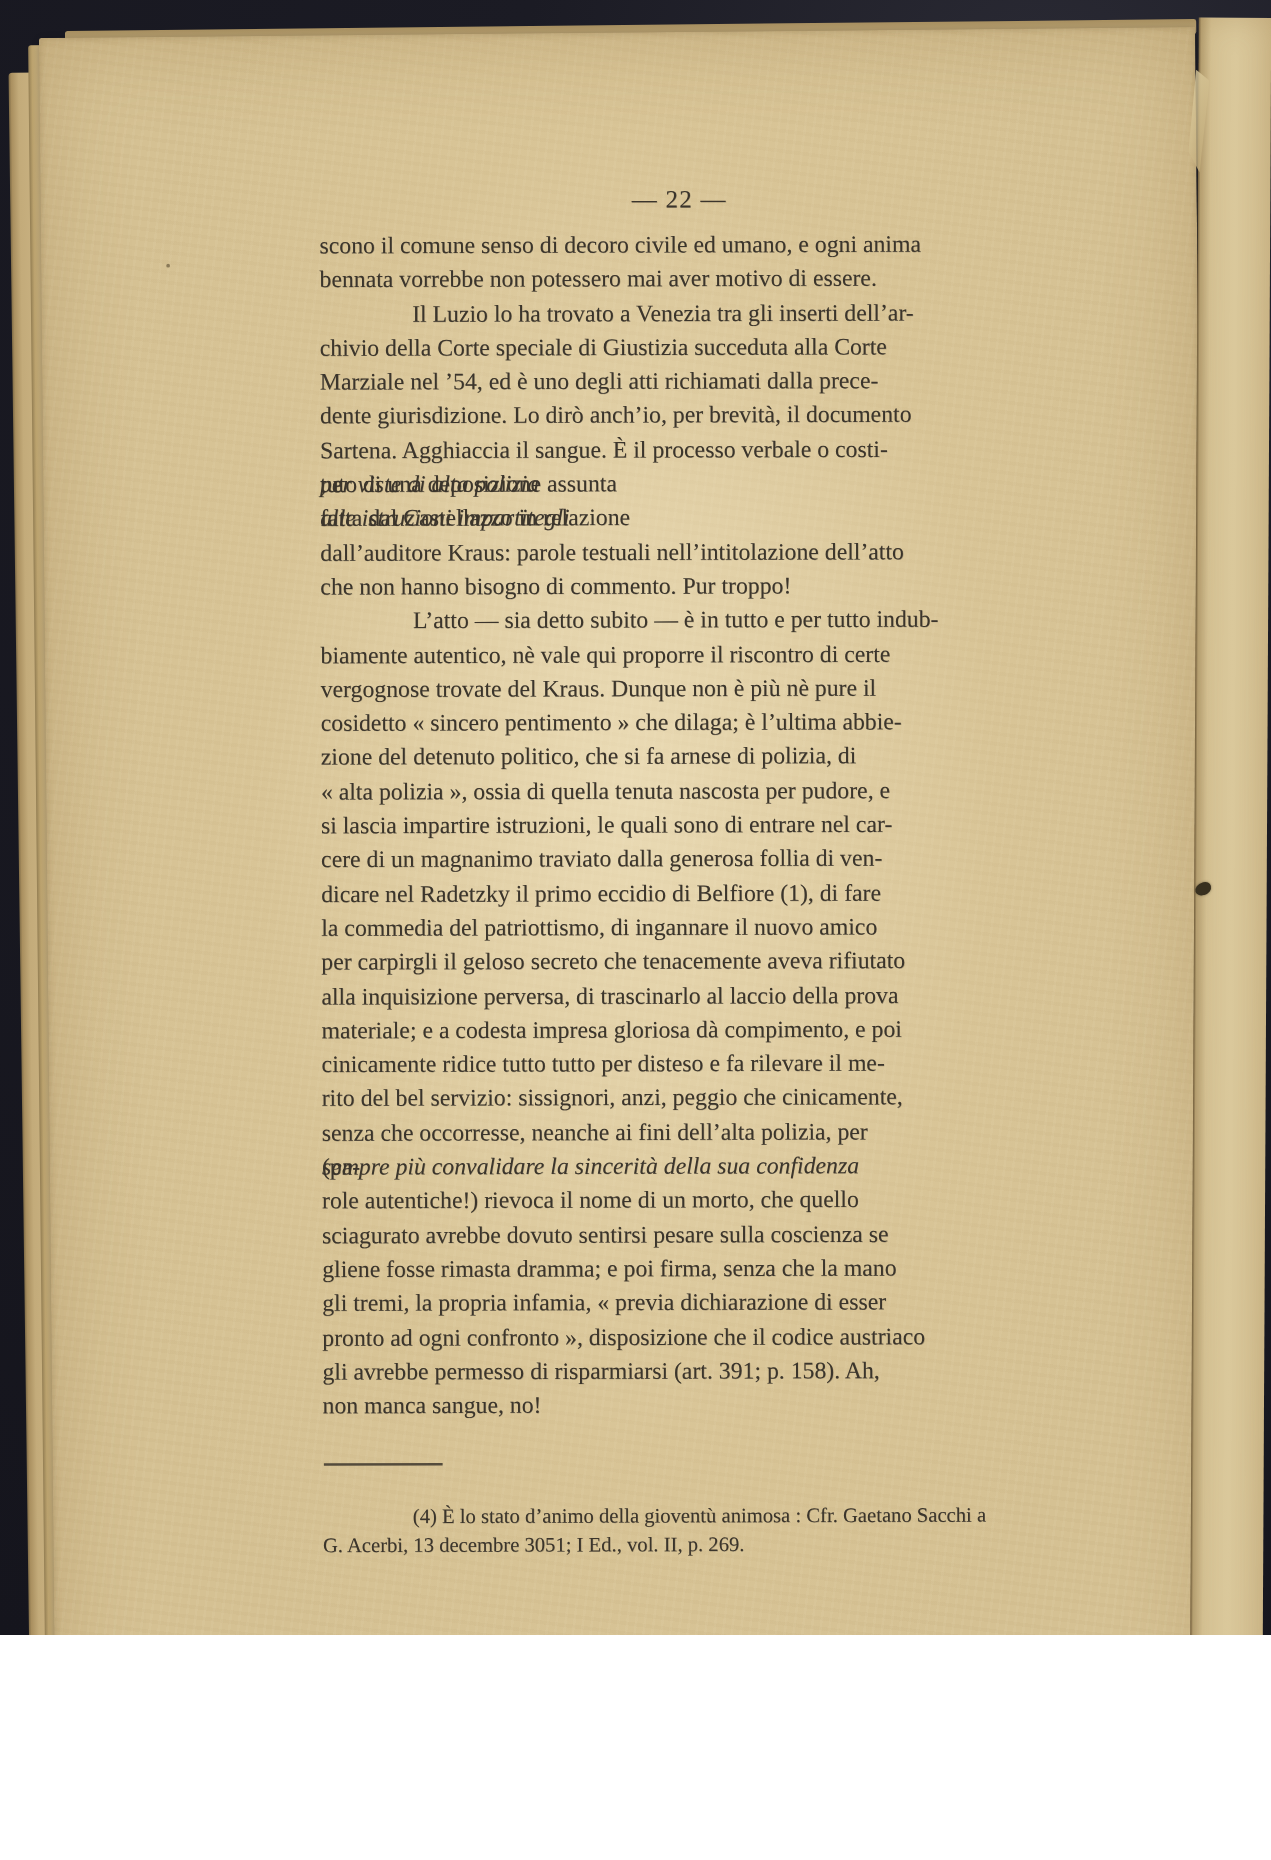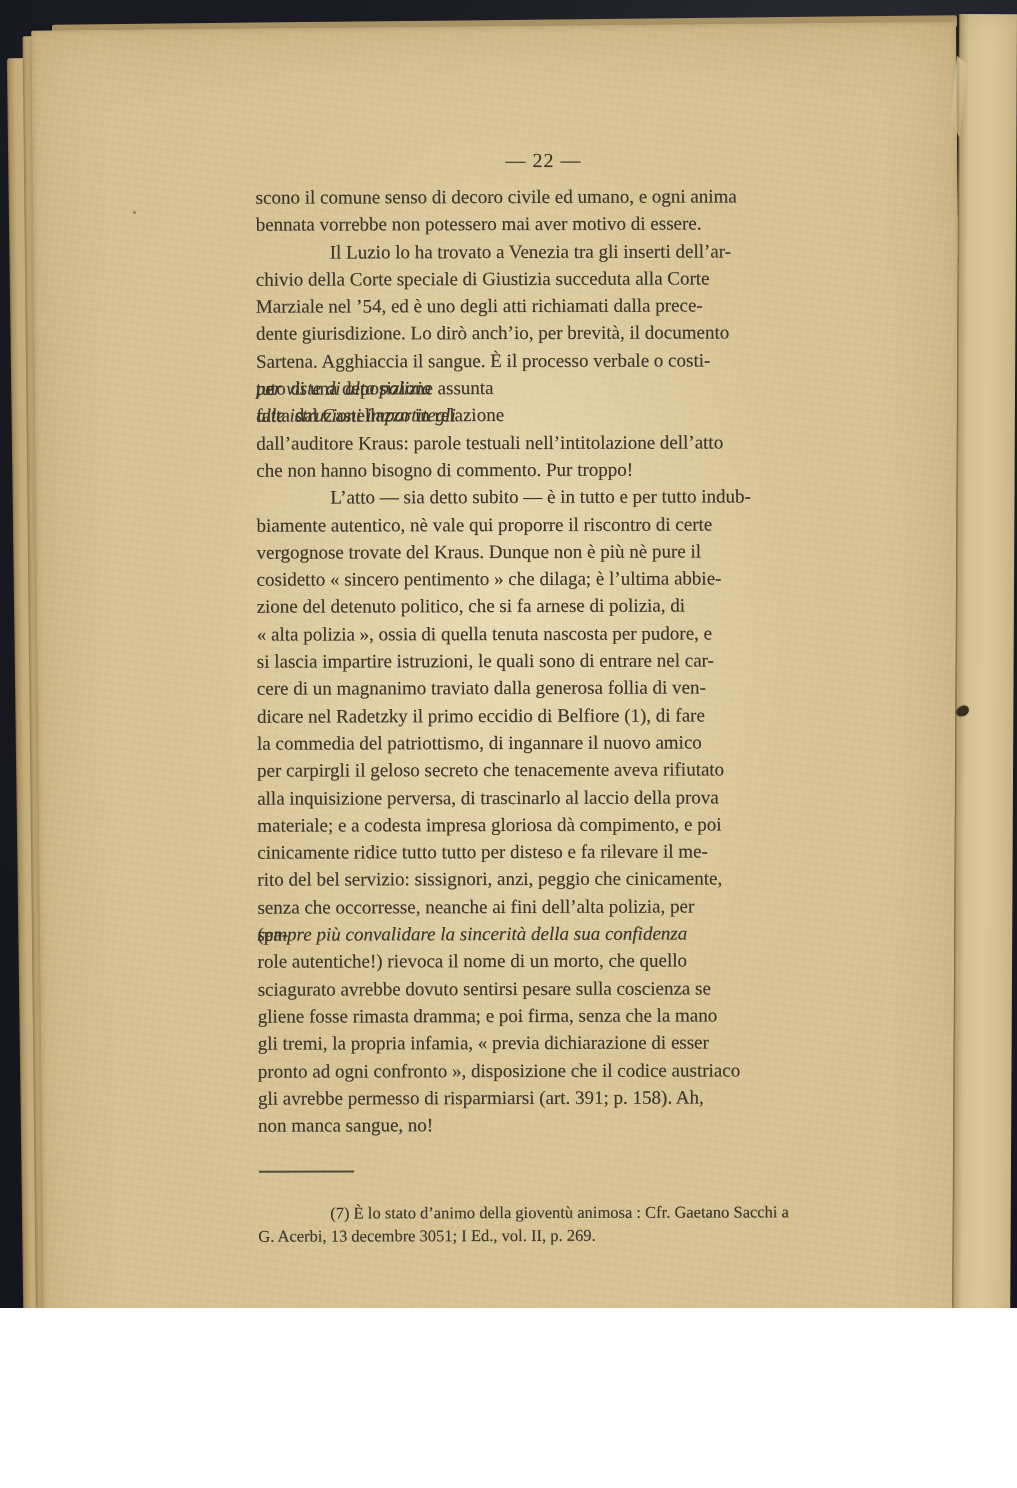--- a/index.html
+++ b/index.html
@@ -197,20 +197,20 @@
         <div class="line">
           <span>gli avrebbe permesso di risparmiarsi (art. 391; p. 158). Ah,</span>
         </div>
         <div class="line last">
           <span>non manca sangue, no!</span>
         </div>
       </div>
     <div class="footnote-rule"></div>
     <div class="footnote">
         <div class="fline indent">
-          <span>(7) È lo stato d’animo della gioventù animosa : Cfr. Gaetano Sacchi a</span>
+          <span>(4) È lo stato d’animo della gioventù animosa : Cfr. Gaetano Sacchi a</span>
         </div>
         <div class="fline last">
           <span>G. Acerbi, 13 decembre 3051; I Ed., vol. II, p. 269.</span>
         </div>
       </div>
   </div>
 </div>
 
 </body></html>

